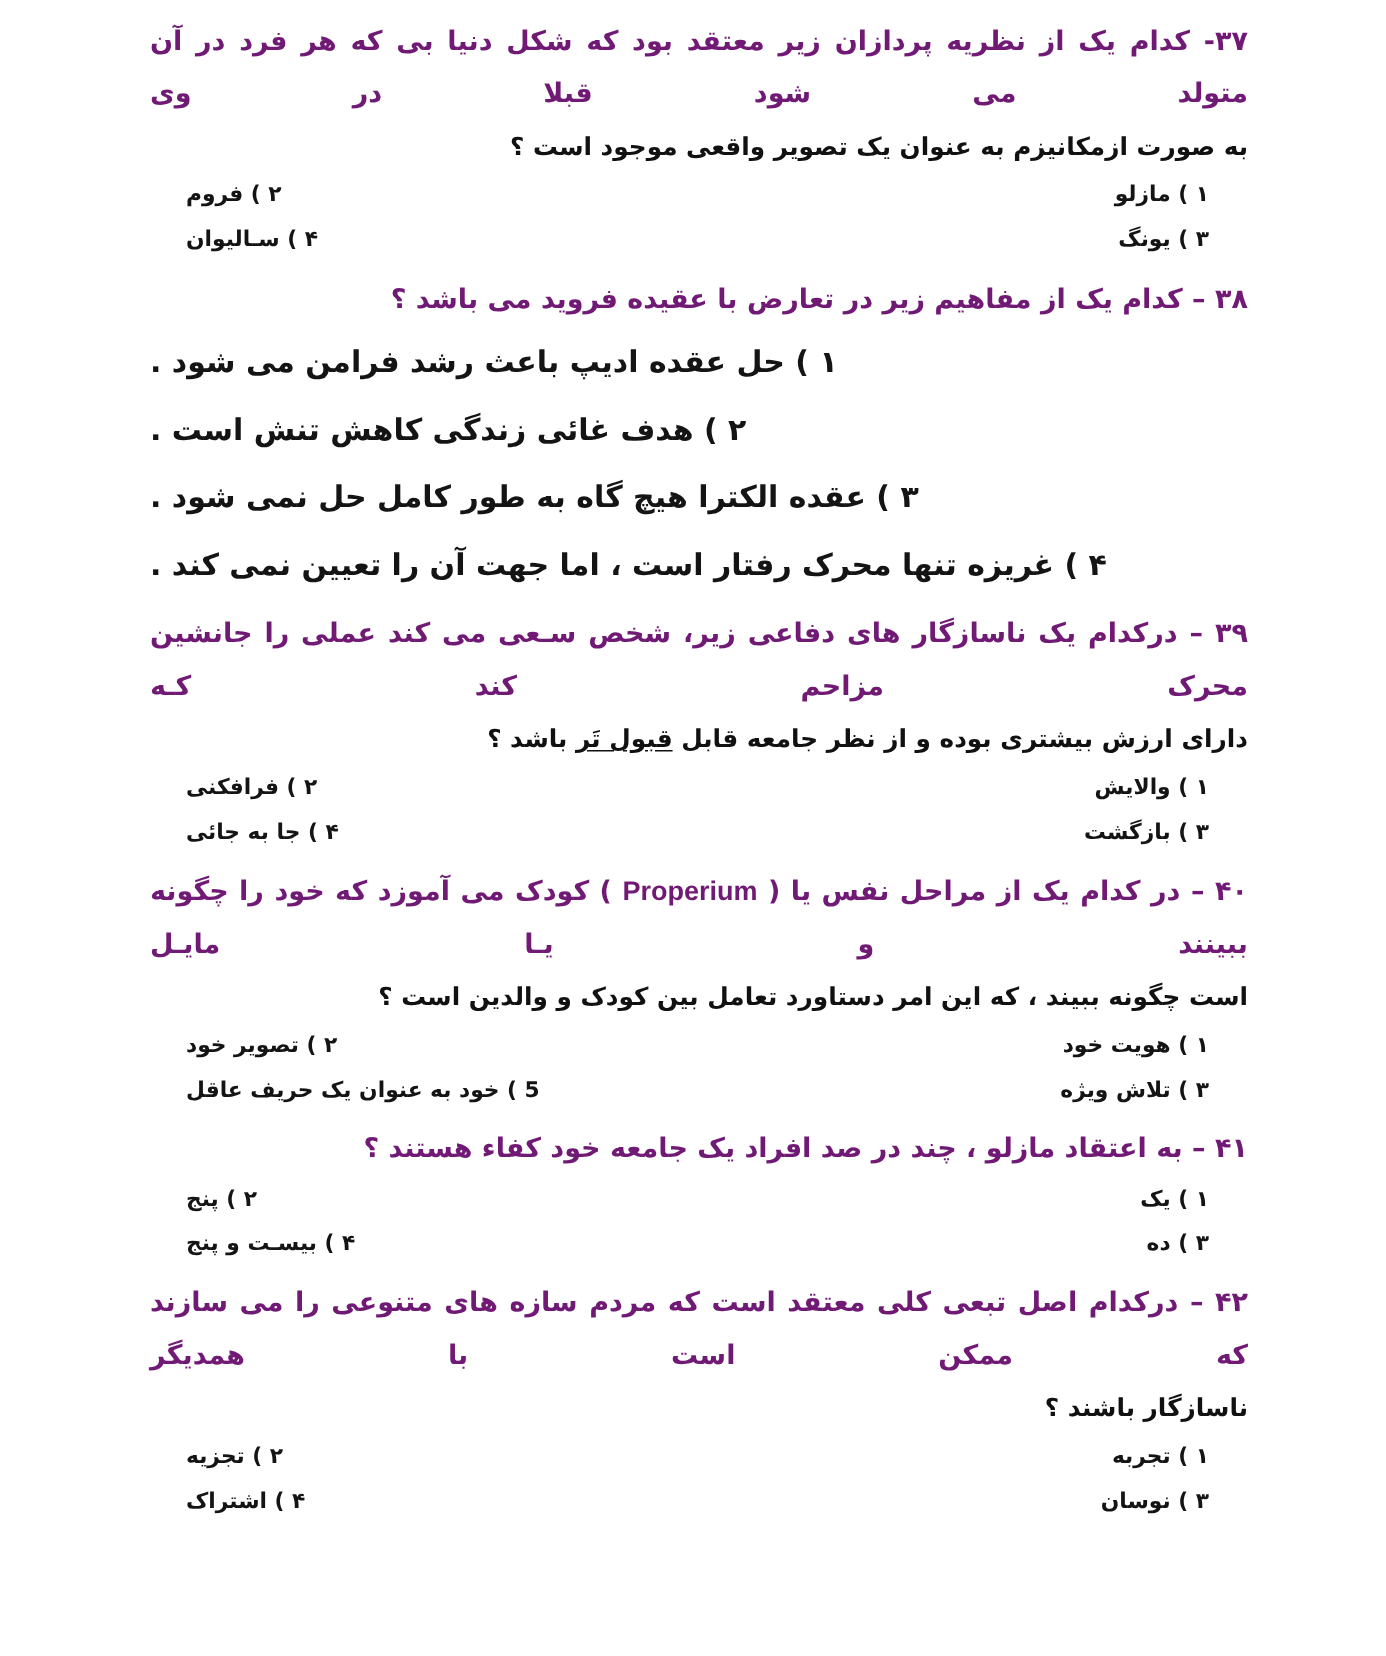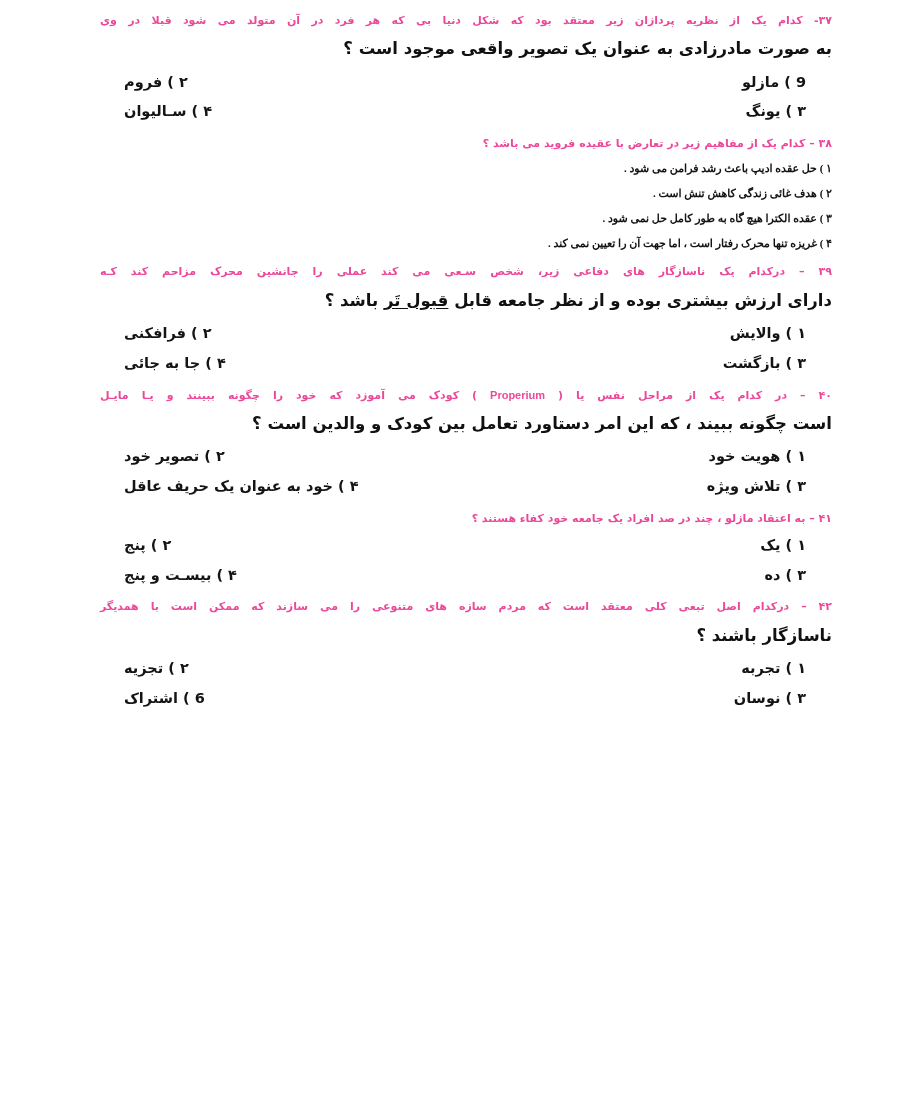--- a/index.html
+++ b/index.html
@@ -22,28 +22,28 @@
     box-sizing: border-box;
   }
   .content {
     padding: 10px 92px 10px 100px;
     box-sizing: border-box;
   }
   .question {
     margin-bottom: 2px;
   }
   .q-stem {
-    font-size: 11px;
+    font-size: 18px;
     line-height: 1.95;
     text-align: justify;
     text-align-last: justify;
     font-weight: 600;
     letter-spacing: 0px;
     margin: 0 0 2px 0;
-    color: #ec4899;
+    color: #701a75;
   }
   .q-stem.single {
     text-align-last: right;
   }
   .q-stem-tail {
     display: block;
     text-align: right;
     text-align-last: right;
     font-size: 16.5px;
     line-height: 1.95;
@@ -73,26 +73,25 @@
     padding-right: 0;
     padding-left: 24px;
     text-align: left;
   }
   
   .opts-stack {
     margin: 2px 0 6px 0;
   }
   .opts-stack .opt {
     width: 100%;
-    text-align: right;
+    text-align: left;
     padding: 0;
-    font-size: 11px;
+    font-size: 20px;
     line-height: 2.25;
     white-space: normal;
-    font-family: Liberation Serif, serif;
   }
   .latin {
     font-family: Liberation Sans, sans-serif;
     font-weight: 600;
   }
   .underline {
     text-decoration: underline;
     text-underline-offset: 2px;
   }
 </style>
@@ -100,23 +99,23 @@
 <body>
 
 <div class="page">
   <div class="content">
 
     <div class="question">
       <div class="q-stem">
         <span>۳۷-</span>
         <span>کدام یک از نظریه پردازان زیر معتقد بود که شکل دنیا بی که هر فرد در آن متولد می شود قبلا در وی</span>
       </div>
-      <div class="q-stem-tail">به صورت مادرزادی به عنوان یک تصویر واقعی موجود است ؟</div>
+      <div class="q-stem-tail">به صورت ازمکانیزم به عنوان یک تصویر واقعی موجود است ؟</div>
       <div class="opts-grid">
-        <div class="opt col-right">9 ) مازلو</div>
+        <div class="opt col-right">۱ ) مازلو</div>
         <div class="opt col-left">۲ ) فروم</div>
         <div class="opt col-right">۳ ) یونگ</div>
         <div class="opt col-left">۴ ) سـالیوان</div>
       </div>
     </div>
 
     <div class="question">
       <div class="q-stem single">
         <span>۳۸ –</span>
         <span>کدام یک از مفاهیم زیر در تعارض با عقیده فروید می باشد ؟</span>
@@ -148,21 +147,21 @@
         <span>۴۰ –</span>
         <span>در کدام یک از مراحل نفس یا (</span>
         <span class="latin">Properium</span>
         <span>) کودک می آموزد که خود را  چگونه ببینند و یـا مایـل</span>
       </div>
       <div class="q-stem-tail">است چگونه ببیند ، که این امر دستاورد تعامل  بین کودک و والدین  است ؟</div>
       <div class="opts-grid">
         <div class="opt col-right">۱ ) هویت خود</div>
         <div class="opt col-left">۲ ) تصویر خود</div>
         <div class="opt col-right">۳ ) تلاش ویژه</div>
-        <div class="opt col-left">۴ ) خود به عنوان یک حریف عاقل</div>
+        <div class="opt col-left">5 ) خود به عنوان یک حریف عاقل</div>
       </div>
     </div>
 
     <div class="question">
       <div class="q-stem single">
         <span>۴۱ –</span>
         <span>به اعتقاد مازلو ، چند در صد افراد یک جامعه خود کفاء هستند ؟</span>
       </div>
       <div class="opts-grid">
         <div class="opt col-right">۱ ) یک</div>
@@ -175,18 +174,18 @@
     <div class="question">
       <div class="q-stem">
         <span>۴۲ –</span>
         <span>درکدام اصل تبعی کلی معتقد است که مردم سازه های متنوعی را می سازند که ممکن است با همدیگر</span>
       </div>
       <div class="q-stem-tail">ناسازگار باشند ؟</div>
       <div class="opts-grid">
         <div class="opt col-right">۱ ) تجربه</div>
         <div class="opt col-left">۲ ) تجزیه</div>
         <div class="opt col-right">۳ ) نوسان</div>
-        <div class="opt col-left">6 ) اشتراک</div>
+        <div class="opt col-left">۴ ) اشتراک</div>
       </div>
     </div>
 
   </div>
 </div>
 
 </body></html>

